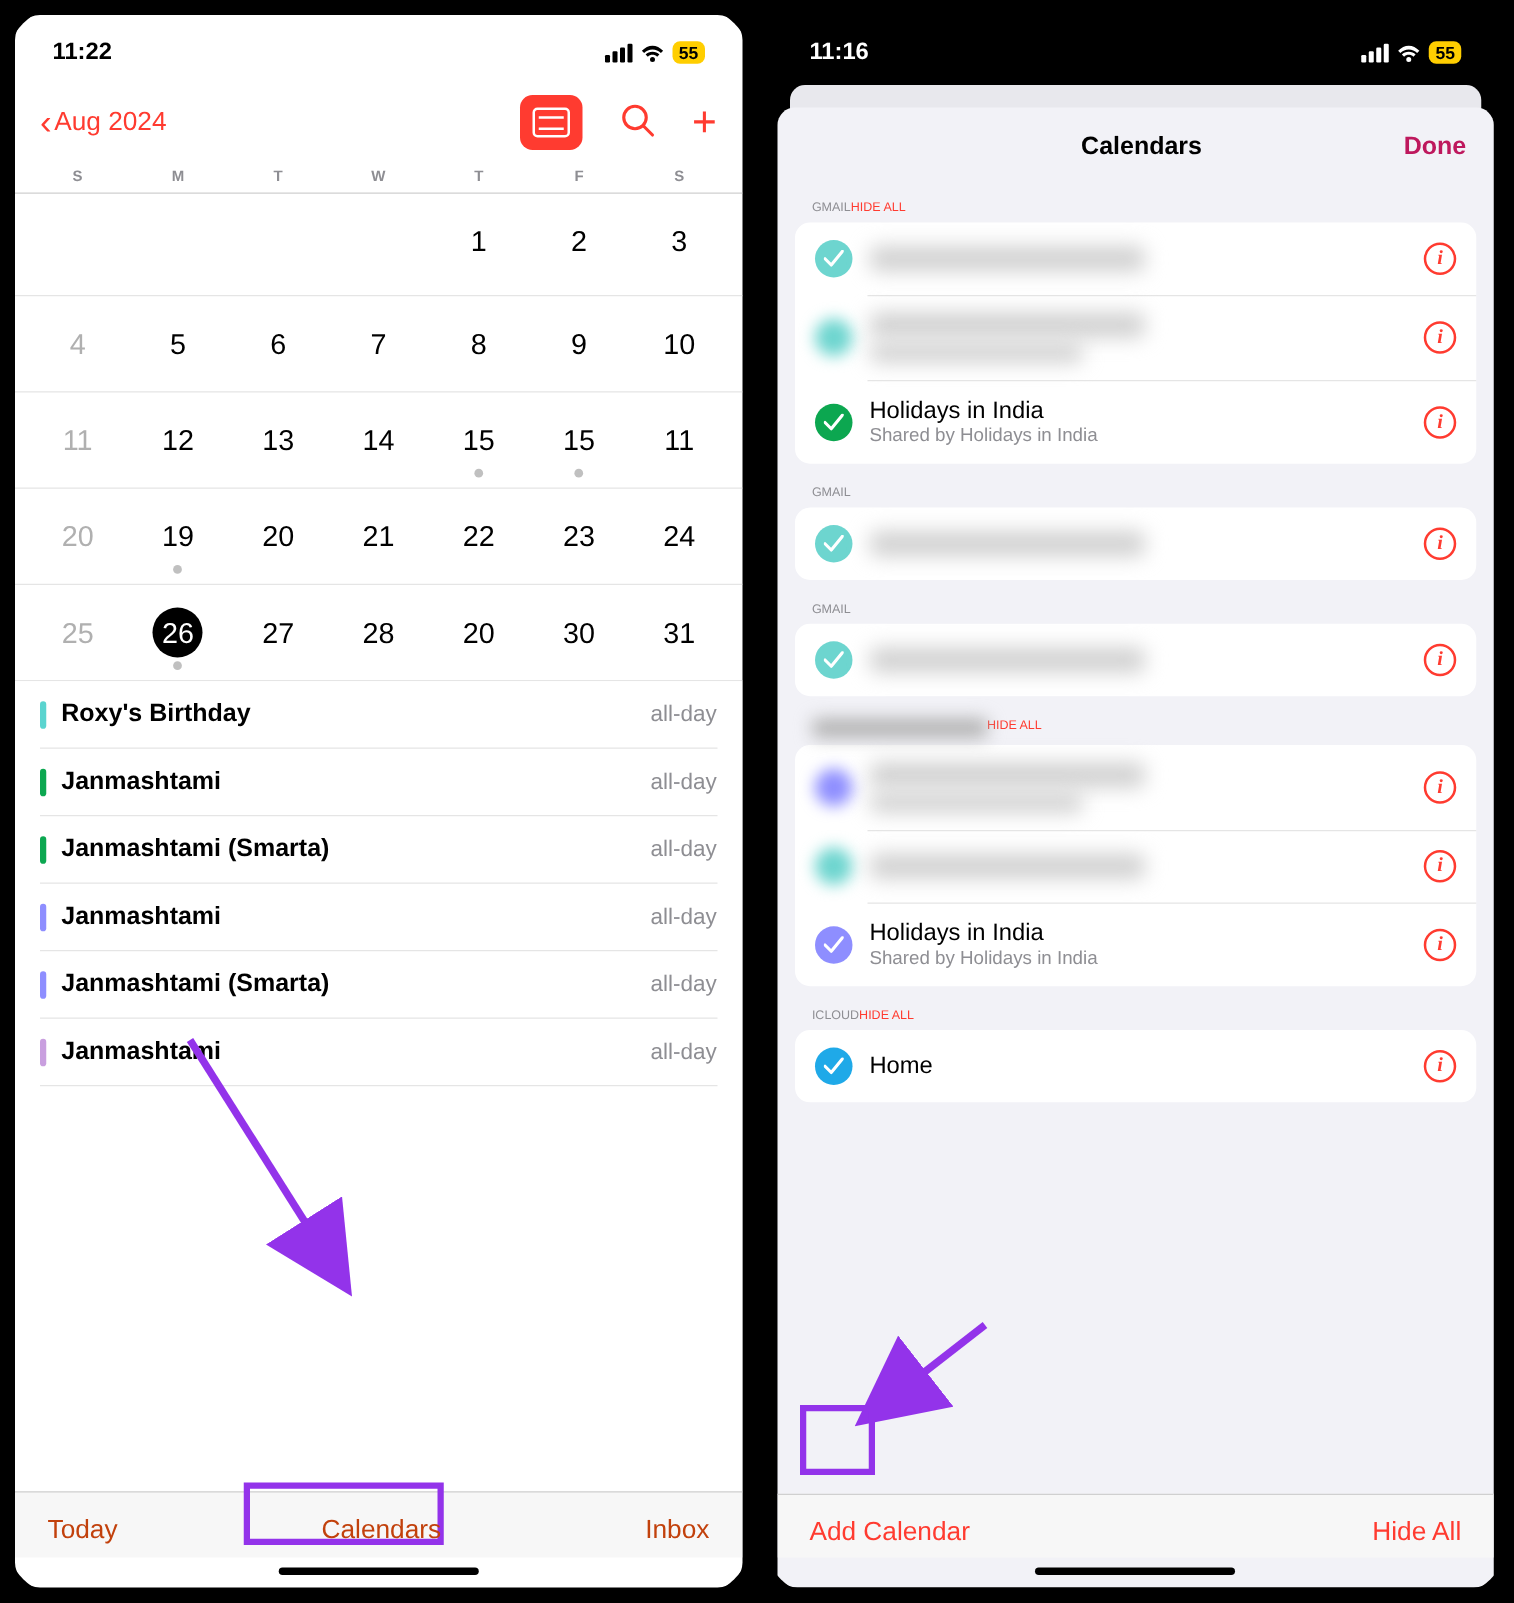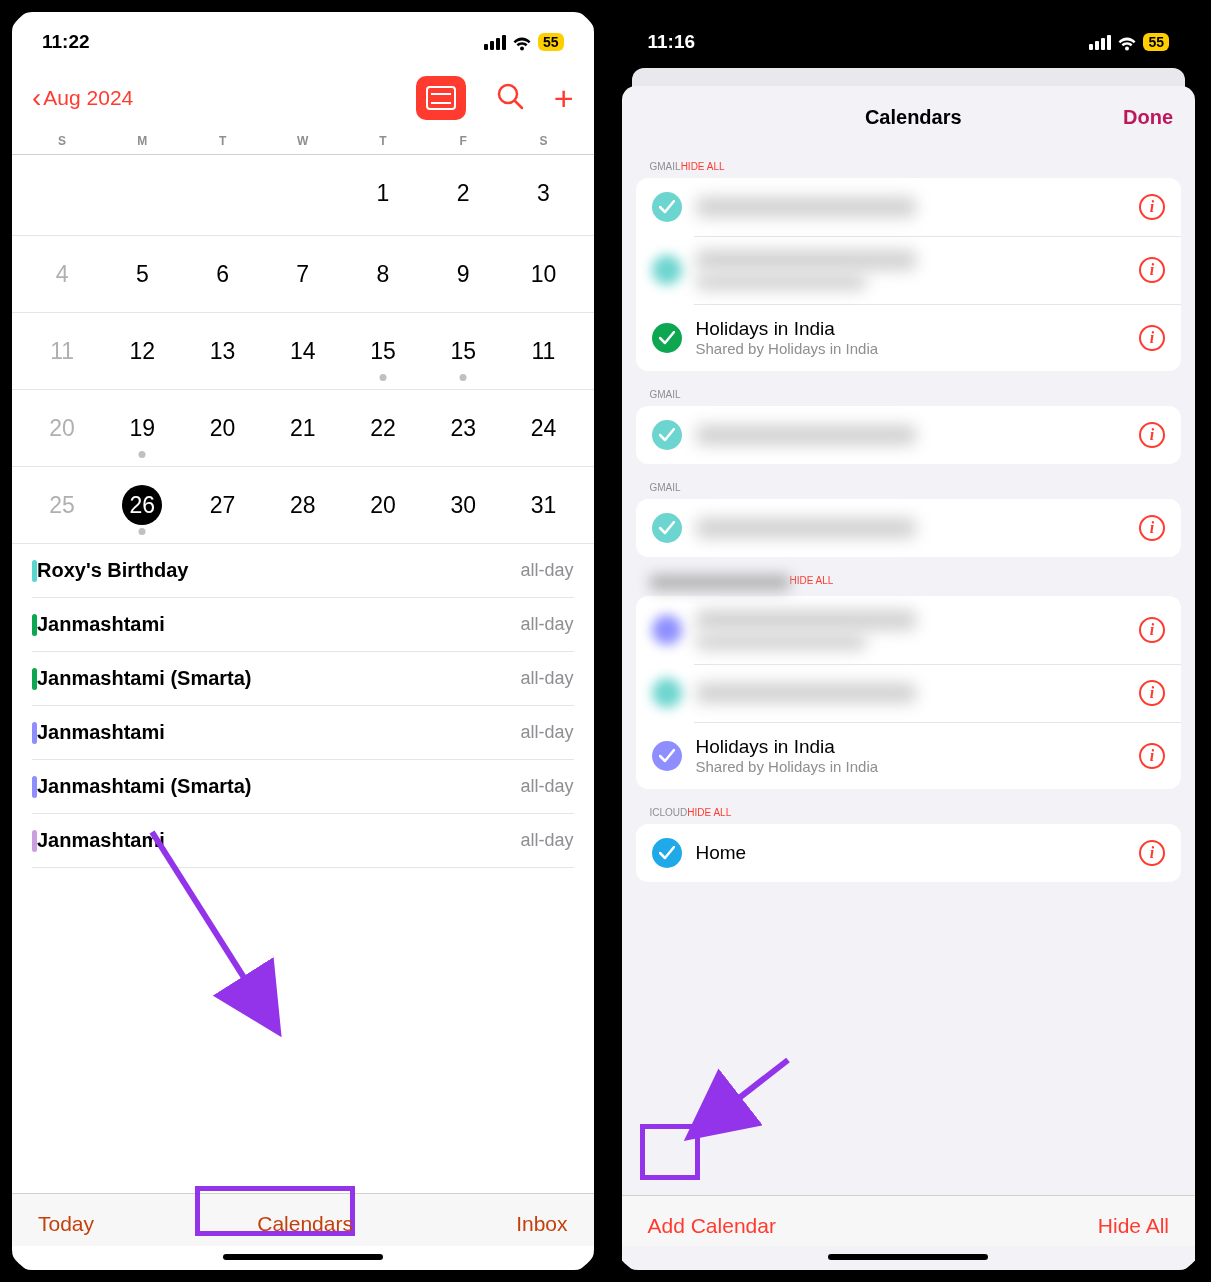--- a/index.html
+++ b/index.html
@@ -39,21 +39,21 @@
 .week-row { display: flex; border-bottom: 0.5px solid #e5e5e5; padding: 18px 10px; }
 .day-cell { flex: 1; text-align: center; position: relative; }
 .day-num { font-size: 23px; font-weight: 400; color: #000; display: inline-block; width: 40px; height: 40px; line-height: 40px; border-radius: 50%; }
 .day-cell.dimmed .day-num { color: #b0b0b0; }
 .day-cell.today .day-num { background: #000; color: #fff; font-weight: 500; }
 .dot { position: absolute; left: 50%; transform: translateX(-50%); bottom: -10px; width: 7px; height: 7px; background: #c0c0c0; border-radius: 50%; }
 
 
 .events { background: #fff; padding: 0 20px; flex: 1; }
 .event-row { display: flex; align-items: center; justify-content: space-between; padding: 15px 0; border-bottom: 0.5px solid #e5e5e5; }
-.event-left { display: flex; align-items: center; }
+.event-left { display: flex; align-items: center; gap: 12px; }
 .event-bar { width: 5px; height: 22px; border-radius: 3px; }
 .event-title { font-size: 20px; font-weight: 600; color: #000; }
 .event-time { font-size: 18px; color: #8e8e93; }
 
 
 .toolbar { display: flex; justify-content: space-between; align-items: center; padding: 18px 26px 10px; border-top: 0.5px solid #d0d0d0; background: #f7f7f7; }
 .toolbar-btn { font-size: 21px; color: #c2410c; }
 .home-indicator { width: 160px; height: 6px; background: #000; border-radius: 4px; margin: 8px auto 10px; }
 
 

